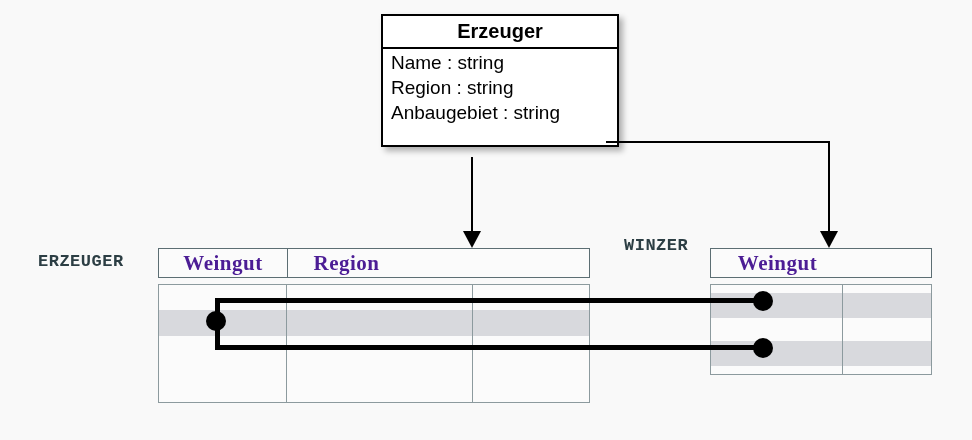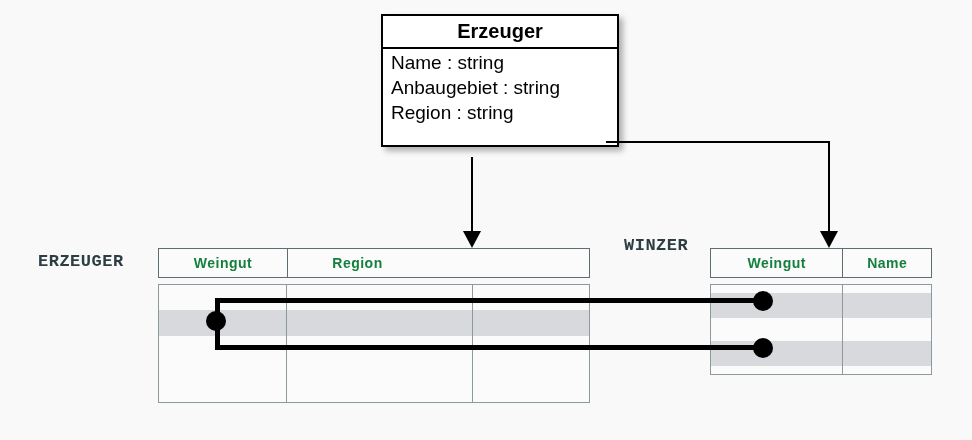--- a/index.html
+++ b/index.html
@@ -69,24 +69,24 @@
     box-sizing: border-box;
     border: 1px solid #5c6e73;
     background: #fbfbfb;
     height: 30px;
   }
   .tbl-header .cell {
     box-sizing: border-box;
     display: flex;
     align-items: center;
     justify-content: center;
-    font-family: Liberation Sans, sans-serif;
+    font-family: Liberation Serif, serif;
     font-weight: bold;
-    font-size: 14px;
-    color: #15803d;
+    font-size: 21px;
+    color: #4c1d95;
     border-right: 1px solid #5c6e73;
     letter-spacing: 0.5px;
     white-space: nowrap;
   }
   .tbl-header .cell:last-child { border-right: none; }
 
   .tbl-body {
     position: absolute;
     box-sizing: border-box;
     border: 1px solid #8c9a9e;
@@ -141,37 +141,37 @@
 </style>
 </head>
 <body>
 
 <div id="stage">
 
   <div class="uml-class">
     <div class="uml-title">Erzeuger</div>
     <div class="uml-attrs">
       <div class="uml-attr">Name : string</div>
+      <div class="uml-attr">Region : string</div>
       <div class="uml-attr">Anbaugebiet : string</div>
-      <div class="uml-attr">Region : string</div>
     </div>
   </div>
 
   <div class="conn thin-v" style="left:471px; top:157px; height:76px;"></div>
   <div class="arrow-down" style="left:463px; top:231px;"></div>
 
   <div class="conn thin-h" style="left:606px; top:141px; width:224px;"></div>
   <div class="conn thin-v" style="left:828px; top:141px; height:92px;"></div>
   <div class="arrow-down" style="left:820px; top:231px;"></div>
 
   <div class="rel-label" style="left:38px; top:252px;">ERZEUGER</div>
 
   <div class="tbl-header" style="left:158px; top:248px; width:432px;">
     <div class="cell" style="width:129px;">Weingut</div>
-    <div class="cell" style="width:117px;margin-left:11px;">Region</div>
+    <div class="cell" style="width:117px;">Region</div>
   </div>
 
   <div class="tbl-body" style="left:158px; top:284px; width:432px; height:119px;">
     <div class="shade-band" style="top:25px; width:432px; height:26px;"></div>
     <div class="row" style="height:29px;">
       <div class="cell" style="width:129px;"></div>
       <div class="cell" style="width:186px;"></div>
       <div class="cell" style="width:117px;"></div>
     </div>
     <div class="row" style="height:30px;">
@@ -188,21 +188,20 @@
       <div class="cell" style="width:129px;"></div>
       <div class="cell" style="width:186px;"></div>
       <div class="cell" style="width:117px;"></div>
     </div>
   </div>
 
   <div class="rel-label" style="left:624px; top:236px;">WINZER</div>
 
   <div class="tbl-header" style="left:710px; top:248px; width:222px;">
     <div class="cell" style="width:133px;">Weingut</div>
-    <div class="cell" style="width:88px;">Name</div>
   </div>
 
   <div class="tbl-body" style="left:710px; top:284px; width:222px; height:91px;">
     <div class="shade-band" style="top:8px; width:222px; height:25px;"></div>
     <div class="shade-band" style="top:56px; width:222px; height:25px;"></div>
     <div class="row" style="height:30px;">
       <div class="cell" style="width:133px;"></div>
       <div class="cell" style="width:88px;"></div>
     </div>
     <div class="row" style="height:30px;">

